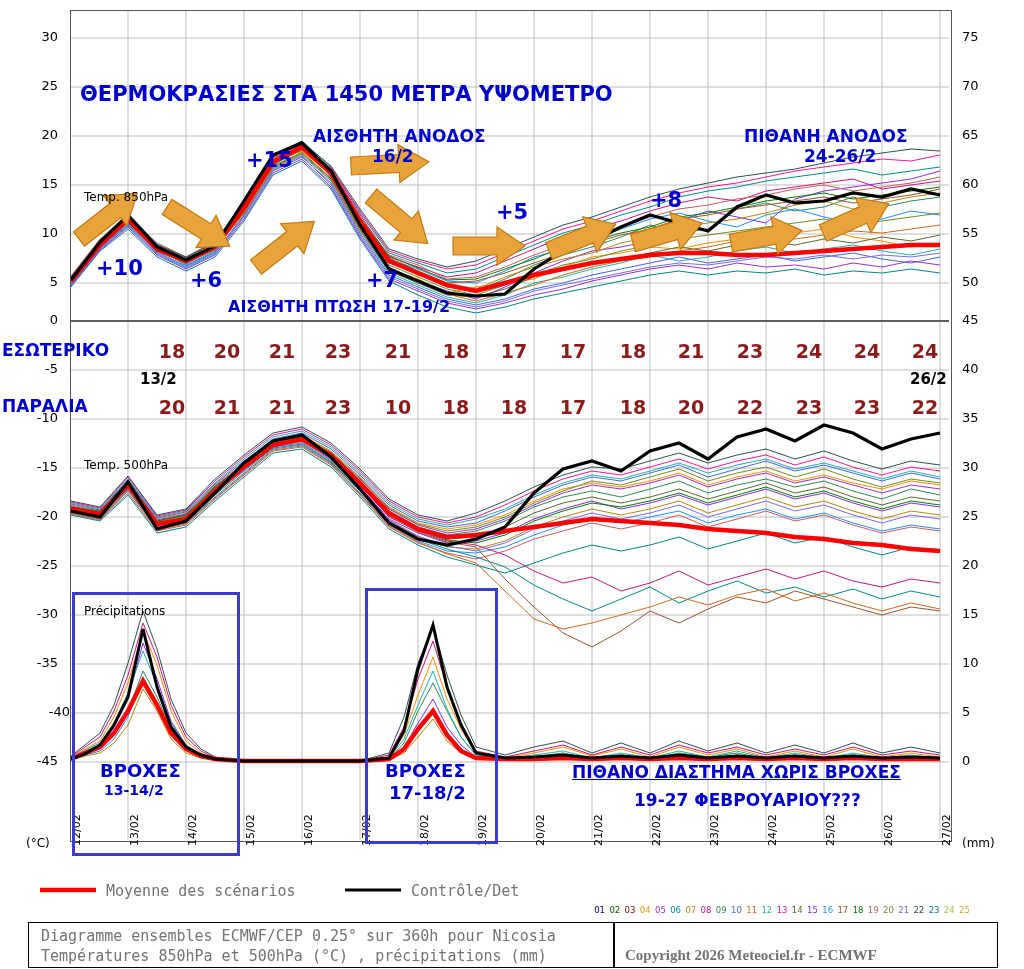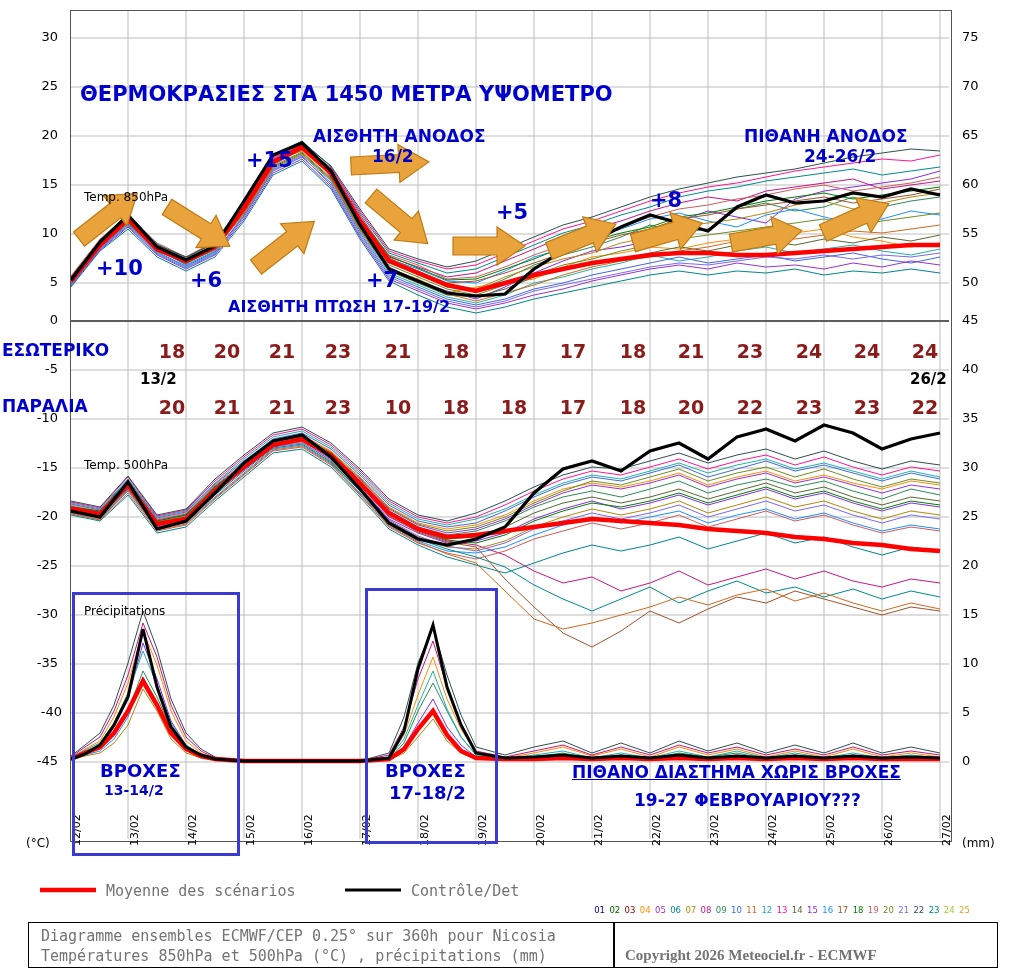--- a/index.html
+++ b/index.html
@@ -175,21 +175,21 @@
   <div class="tick-left" style="left:22px;top:225px;">10</div>
   <div class="tick-left" style="left:22px;top:274px;">5</div>
   <div class="tick-left" style="left:22px;top:312px;">0</div>
   <div class="tick-left" style="left:22px;top:361px;">-5</div>
   <div class="tick-left" style="left:22px;top:410px;">-10</div>
   <div class="tick-left" style="left:22px;top:459px;">-15</div>
   <div class="tick-left" style="left:22px;top:508px;">-20</div>
   <div class="tick-left" style="left:22px;top:557px;">-25</div>
   <div class="tick-left" style="left:22px;top:606px;">-30</div>
   <div class="tick-left" style="left:22px;top:655px;">-35</div>
-  <div class="tick-left" style="left:26px;top:704px;">-40</div>
+  <div class="tick-left" style="left:34px;top:704px;">-40</div>
   <div class="tick-left" style="left:22px;top:753px;">-45</div>
 
   <div class="tick-right" style="left:962px;top:29px;">75</div>
   <div class="tick-right" style="left:962px;top:78px;">70</div>
   <div class="tick-right" style="left:962px;top:127px;">65</div>
   <div class="tick-right" style="left:962px;top:176px;">60</div>
   <div class="tick-right" style="left:962px;top:225px;">55</div>
   <div class="tick-right" style="left:962px;top:274px;">50</div>
   <div class="tick-right" style="left:962px;top:312px;">45</div>
   <div class="tick-right" style="left:962px;top:361px;">40</div>

